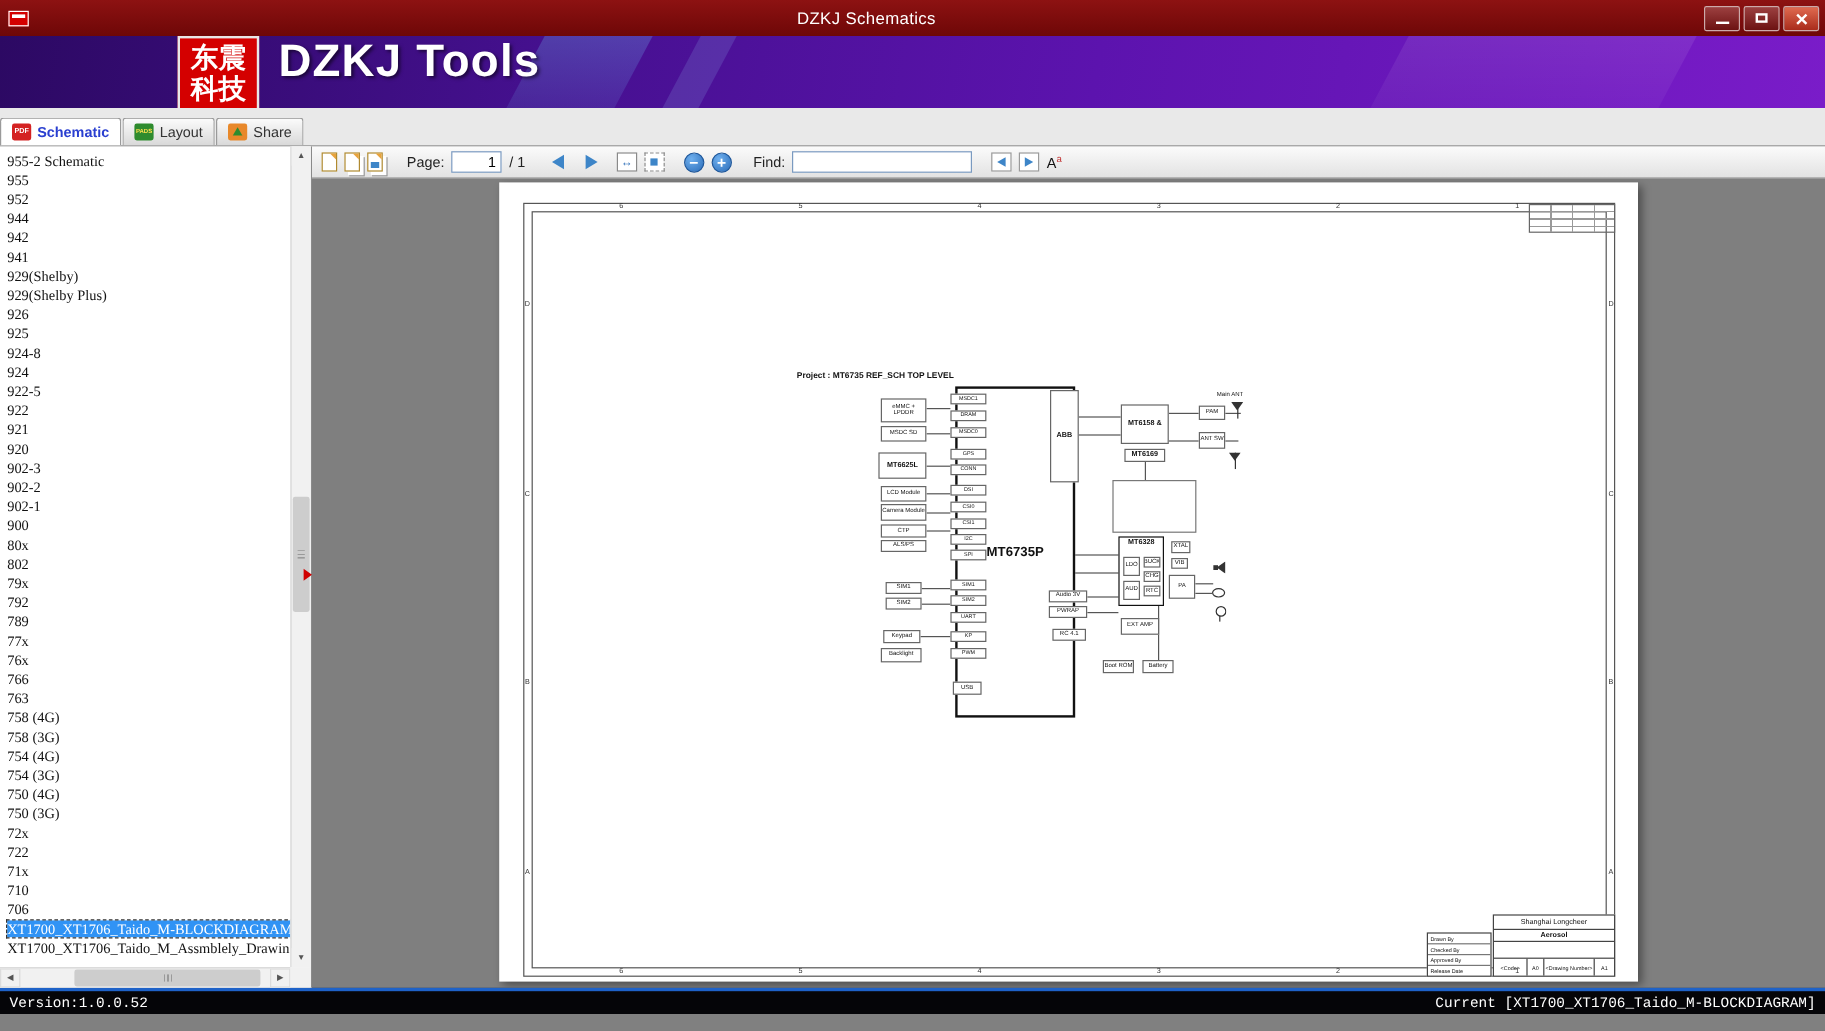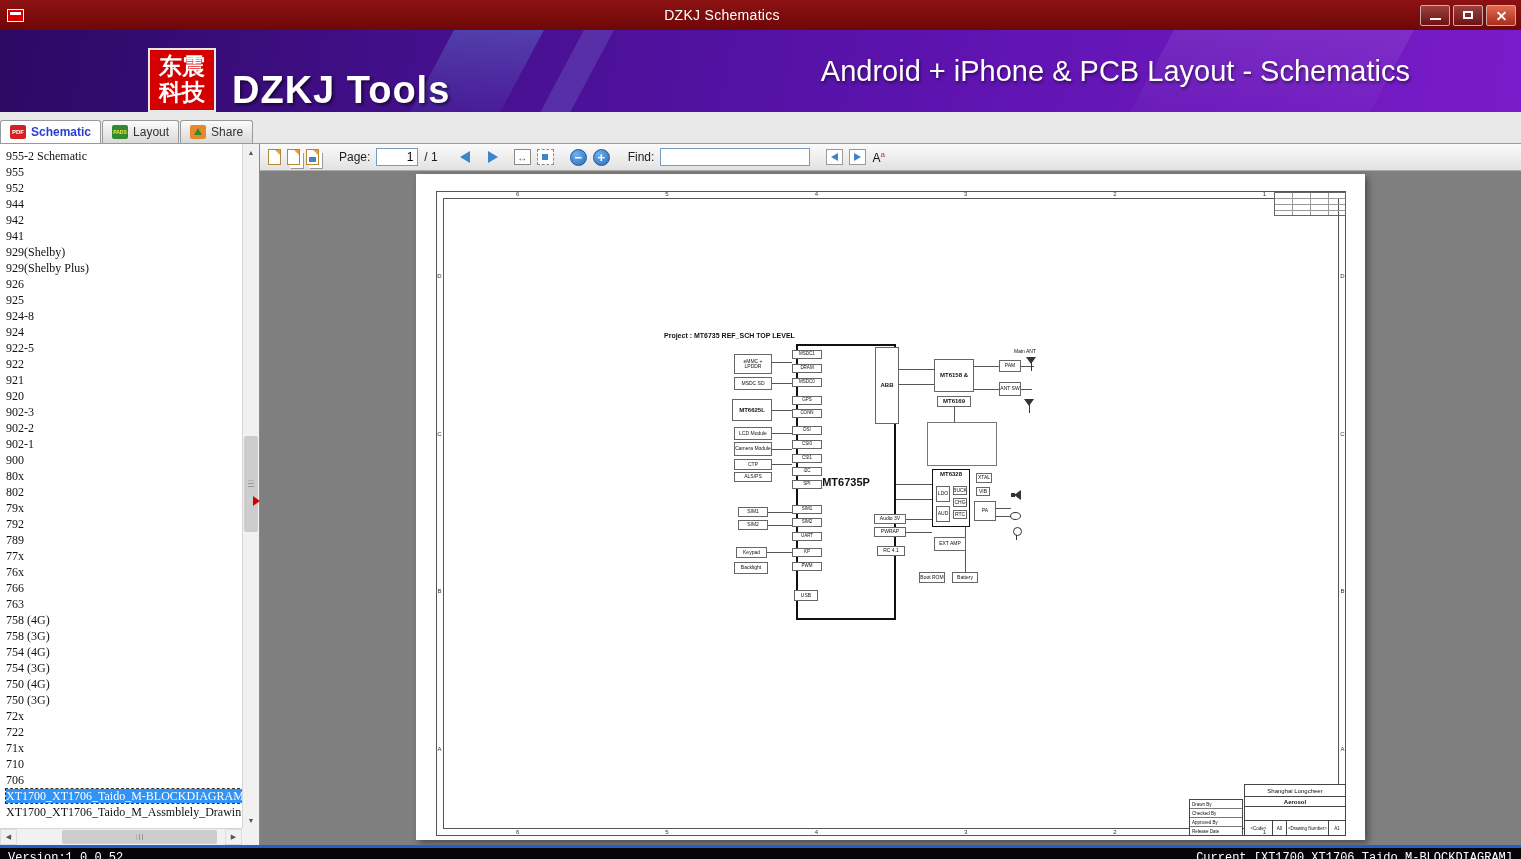--- a/index.html
+++ b/index.html
@@ -15,21 +15,21 @@
 .tb-btn{width:30px;height:21px;border:1px solid #caa;border-radius:2px;display:flex;align-items:center;justify-content:center;cursor:pointer}
 .tb-btn.mm{background:linear-gradient(#9c4040,#6c1212)}
 .tb-btn.cl{background:linear-gradient(#e06a50,#a92c1c)}
 .g-min{width:11px;height:2px;background:#fff;margin-top:8px}
 .g-max{width:10px;height:8px;border:2px solid #fff}
 .g-x{position:relative;width:11px;height:11px}
 .g-x::before,.g-x::after{content:"";position:absolute;left:0;top:5px;width:11px;height:2px;background:#fff}
 .g-x::before{transform:rotate(45deg)}.g-x::after{transform:rotate(-45deg)}
 
 
-.banner{height:82px;background:linear-gradient(100deg,#2c0963 0%,#45108f 30%,#5c13ae 60%,#7a1cc9 100%);position:relative;overflow:hidden;display:flex;align-items:flex-end}
+.banner{height:60px;background:linear-gradient(100deg,#2c0963 0%,#45108f 30%,#5c13ae 60%,#7a1cc9 100%);position:relative;overflow:hidden;display:flex;align-items:flex-start}
 .streak{position:absolute;top:-20px;height:130px;transform:skewX(-28deg)}
 .s1{left:430px;width:90px;background:linear-gradient(rgba(120,210,255,.28),rgba(120,210,255,0))}
 .s2{left:560px;width:30px;background:rgba(160,220,255,.15)}
 .s3{left:1150px;width:240px;background:linear-gradient(rgba(255,255,255,.10),rgba(255,255,255,0))}
 .logo{width:68px;height:64px;background:#d40000;border:2px solid #e8e8e8;color:#fff;font-weight:bold;margin-left:148px;display:flex;flex-direction:column;align-items:center;justify-content:center;font-size:23px;line-height:1.12;z-index:2}
 .app-name{font-size:38px;font-weight:bold;color:#fff;margin-left:16px;letter-spacing:1px;text-shadow:2px 2px 3px rgba(0,0,0,.55);z-index:2}
 .tagline{position:absolute;right:111px;top:50%;transform:translateY(-50%);font-size:29px;color:#fff;text-shadow:1px 2px 3px rgba(0,0,0,.5);z-index:2;white-space:nowrap}
 
 
 .tabrow{height:32px;background:#e9e9e9;border-bottom:1px solid #9a9a9a;display:flex;align-items:flex-end}
@@ -148,21 +148,20 @@
 
 <div class="banner">
   <div class="streak s1"></div>
   <div class="streak s2"></div>
   <div class="streak s3"></div>
   <div class="logo">
     <span>东震</span>
     <span>科技</span>
   </div>
   <div class="app-name">DZKJ Tools</div>
-  <div class="tagline">Android + iPhone &amp; PCB Layout - Schematics</div>
 </div>
 
 <div class="tabrow">
   <div class="tool-tab active">
     <span class="ic-pdf">PDF</span>
     <span>Schematic</span>
   </div>
   <div class="tool-tab">
     <span class="ic-pads">PADS</span>
     <span>Layout</span>

